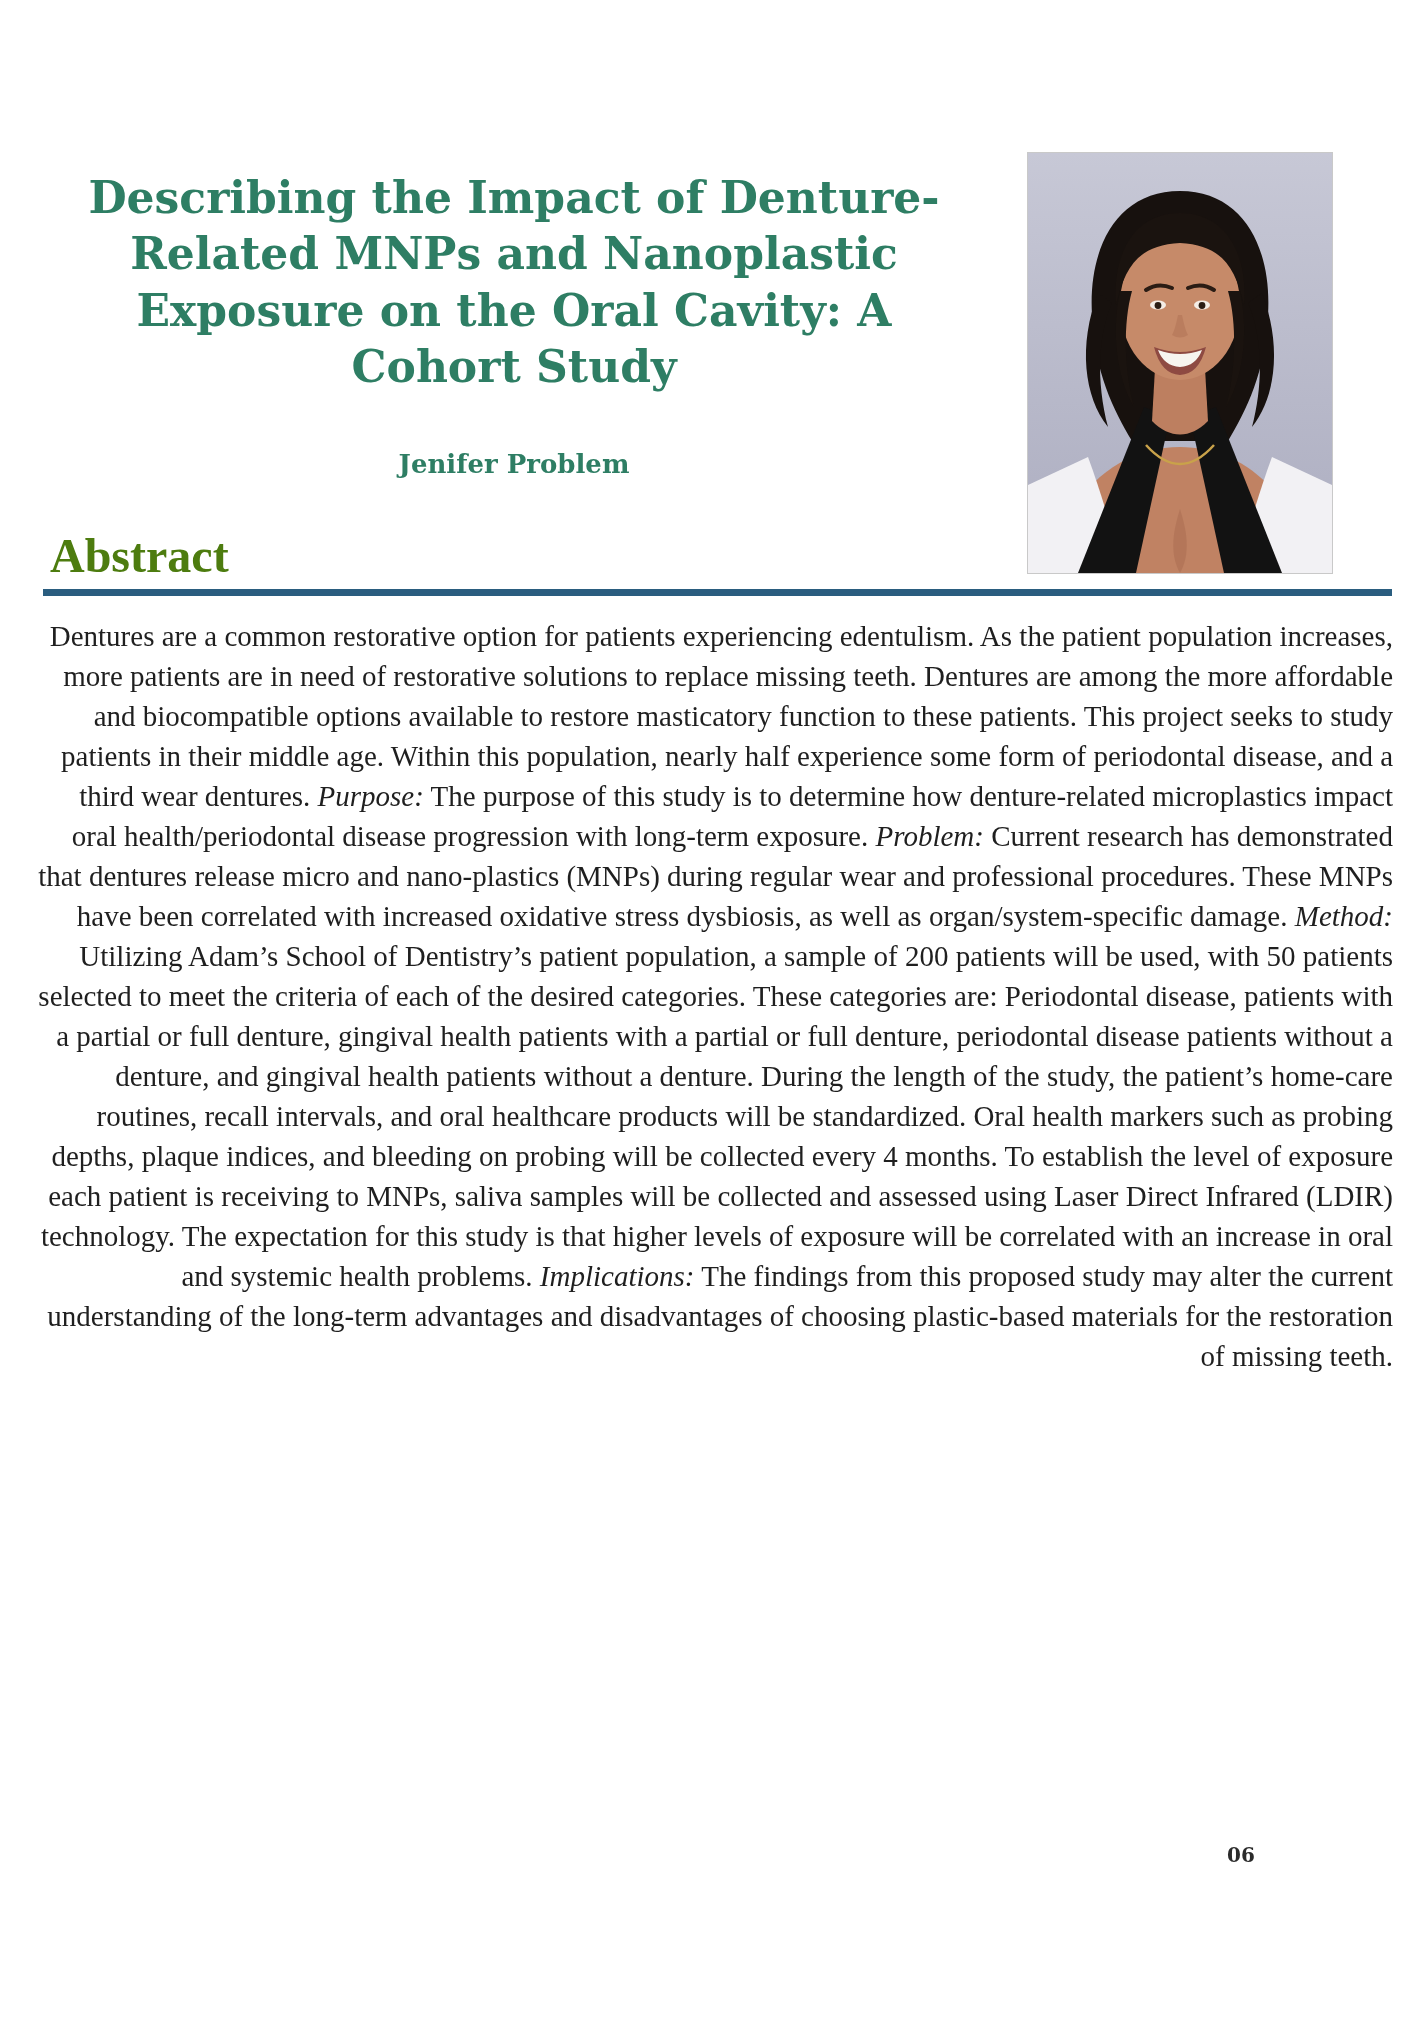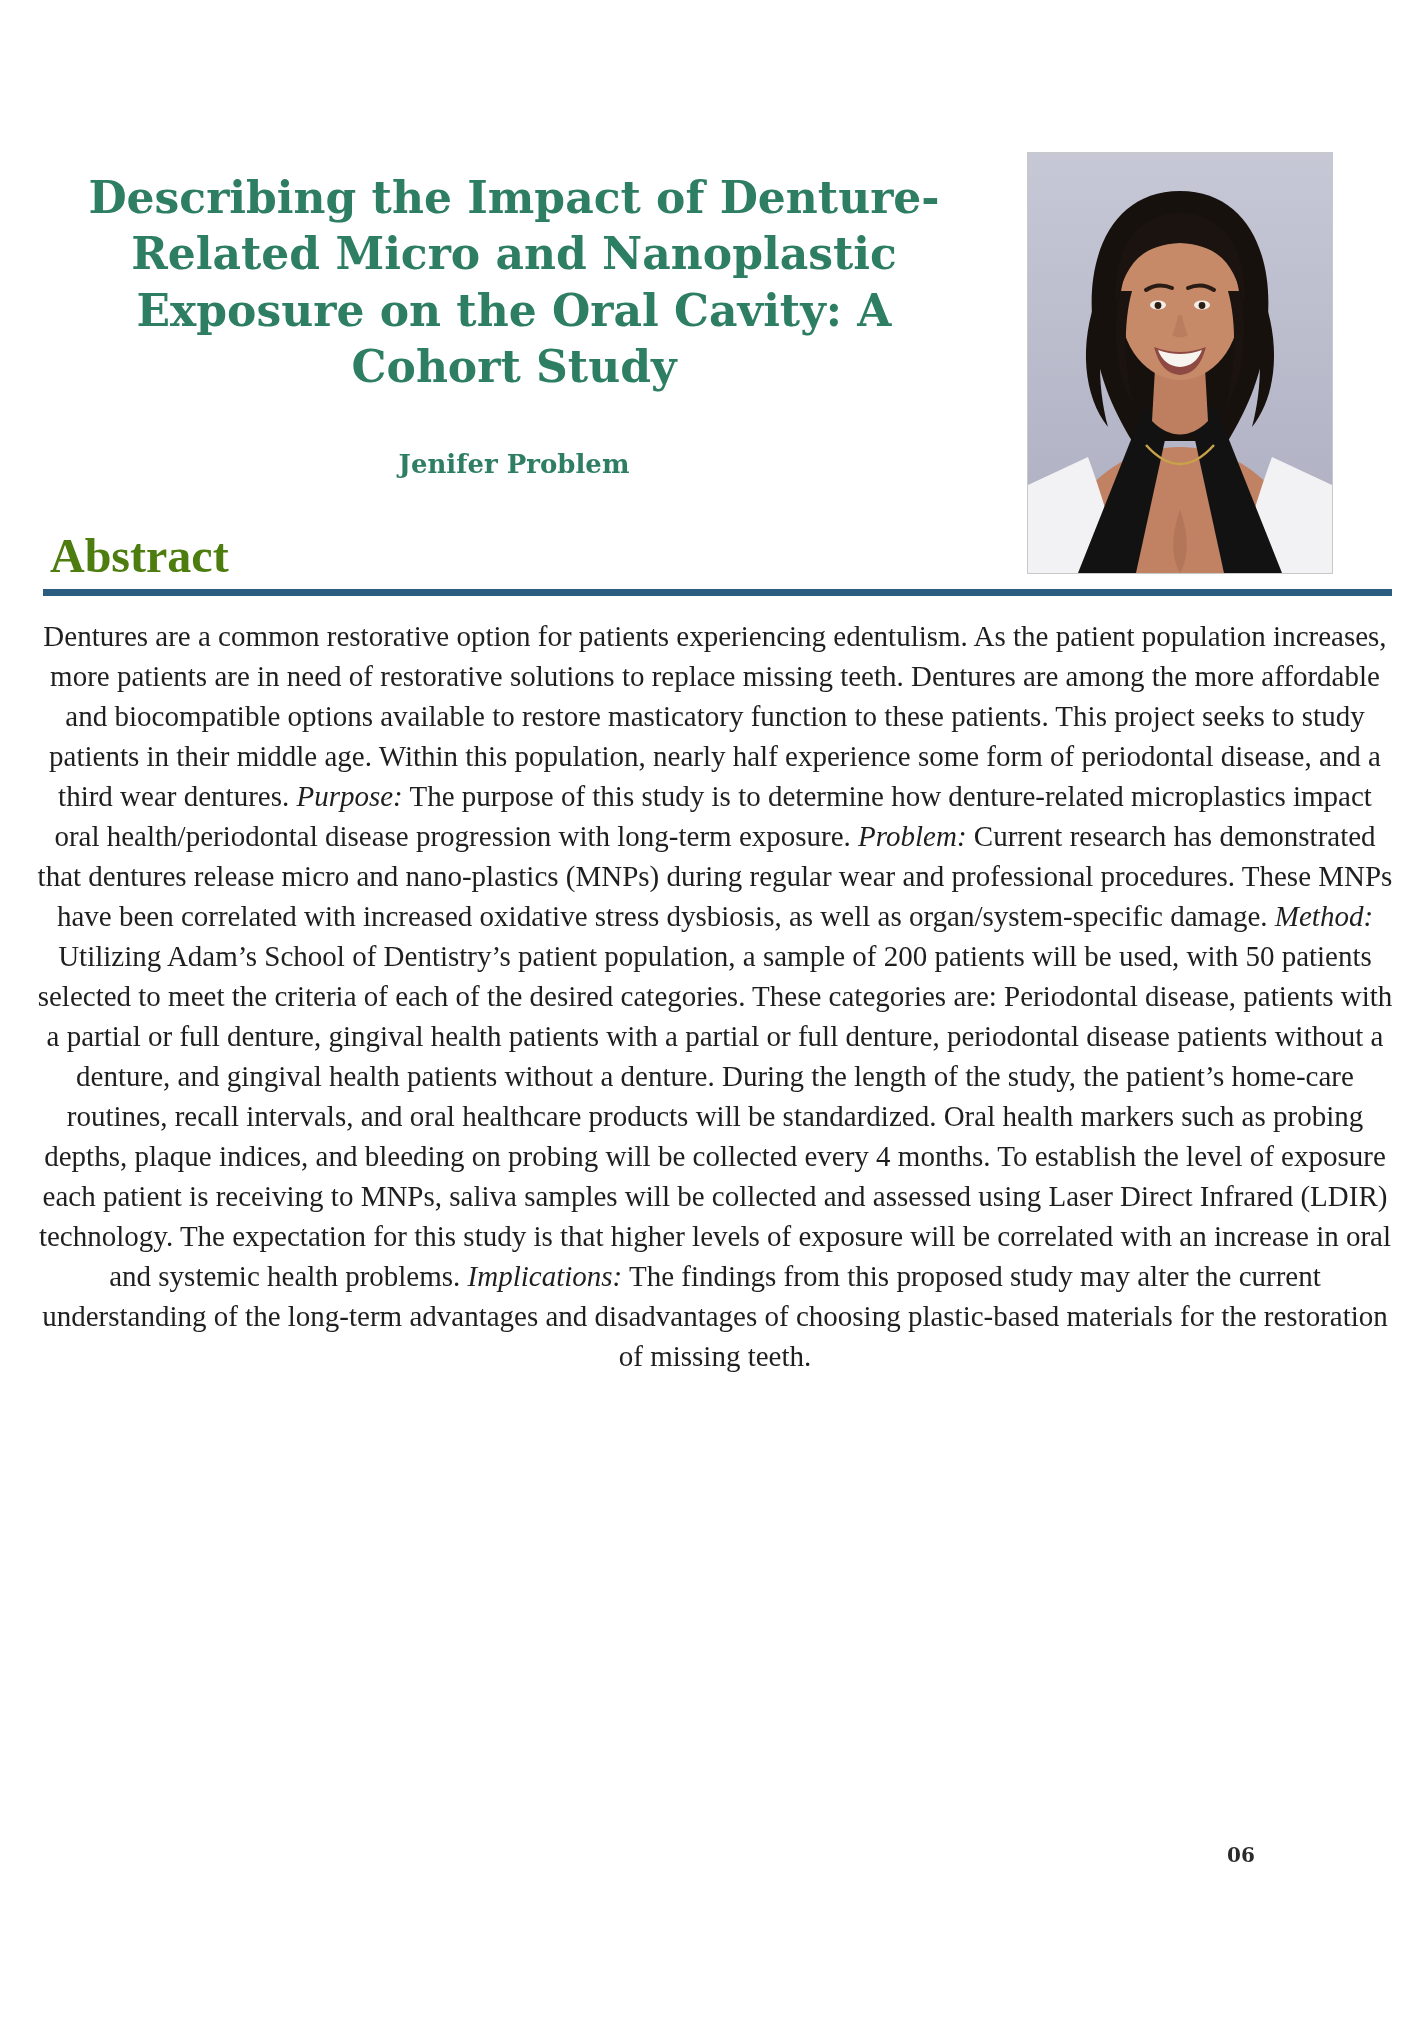--- a/index.html
+++ b/index.html
@@ -54,39 +54,39 @@
     width:1349px;height:7px;
     background:#2a5d7f;
   }
   .abstract-text{
     position:absolute;
     left:37px;top:616px;width:1356px;
     margin:0;
     font-size:29px;
     line-height:40px;
     color:#1f1f1f;
-    text-align:center;
+    text-align:right;
   }
   .abstract-text i{font-style:italic;}
   .page-number{
     position:absolute;
     left:1227px;top:1843px;
     font-family:"DejaVu Serif", serif;
     font-weight:700;
     font-size:20px;
     color:#2b2b2b;
   }
 </style>
 </head>
 <body>
 
 <div class="page">
 
   <header class="title-block">
-    <h1 class="page-title">Describing the Impact of Denture-Related Micro and Nanoplastic Exposure on the Oral Cavity: A Cohort Study</h1>
+    <h1 class="page-title">Describing the Impact of Denture-Related MNPs and Nanoplastic Exposure on the Oral Cavity: A Cohort Study</h1>
     <p class="author">Jenifer Problem</p>
   </header>
 
   <figure class="portrait">
     <svg viewBox="0 0 304 420" width="304" height="420" xmlns="http://www.w3.org/2000/svg">
       <defs>
         <linearGradient id="bgGrad" x1="0" y1="0" x2="0" y2="1">
           <stop offset="0" stop-color="#c7c8d6"></stop>
           <stop offset="1" stop-color="#acadc0"></stop>
         </linearGradient>

